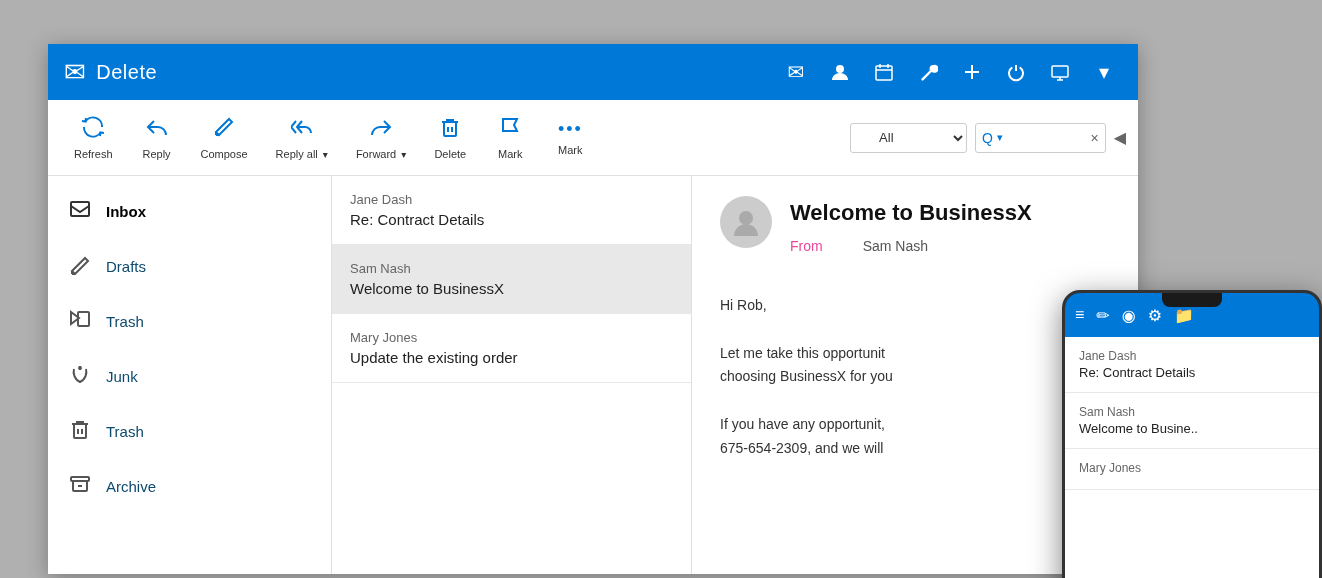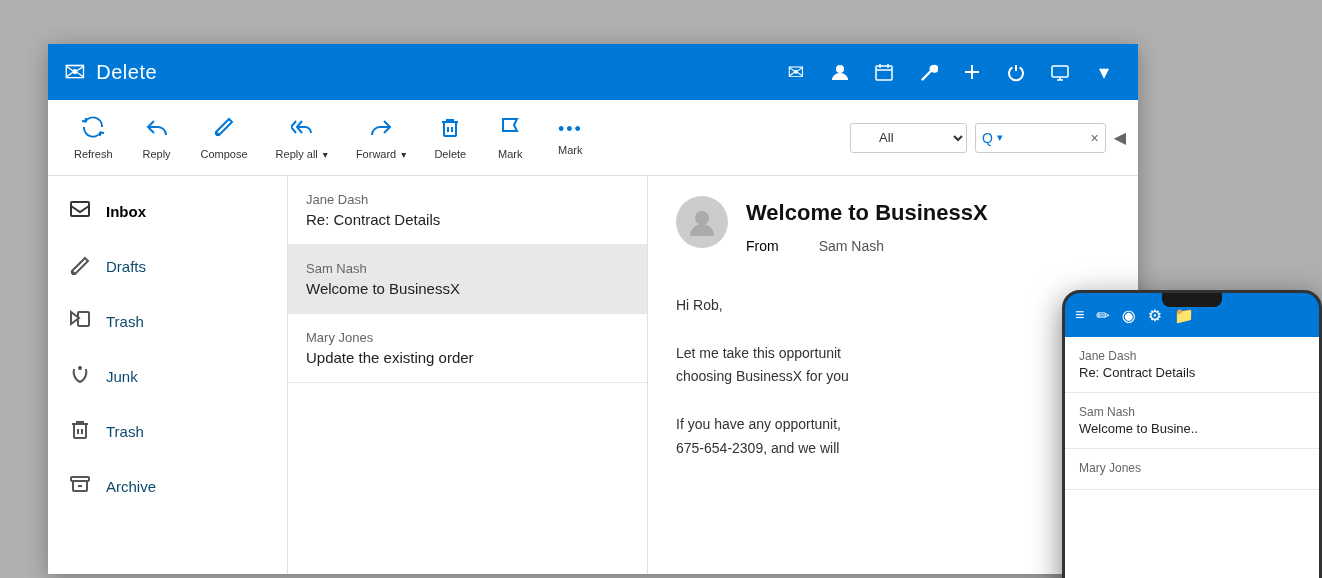--- a/index.html
+++ b/index.html
@@ -135,21 +135,21 @@
 
     
     .content-area {
       display: flex;
       flex: 1;
       overflow: hidden;
     }
 
     
     .sidebar {
-      width: 240px;
+      width: 284px;
       background: #fff;
       border-right: 1px solid #e0e0e0;
       flex-shrink: 0;
       padding-top: 8px;
     }
     .sidebar-item {
       display: flex;
       align-items: center;
       gap: 14px;
       padding: 14px 20px;
@@ -205,21 +205,21 @@
       margin-bottom: 12px;
     }
     .email-from {
       font-size: 14px;
       color: #555;
       margin-bottom: 20px;
       display: flex;
       align-items: center;
       gap: 40px;
     }
-    .email-from-label { color: #000000; }
+    .email-from-label { color: #ec4899; }
     .email-avatar {
       width: 52px;
       height: 52px;
       border-radius: 50%;
       background: #ccc;
       display: flex;
       align-items: center;
       justify-content: center;
       float: left;
       margin-right: 18px;

